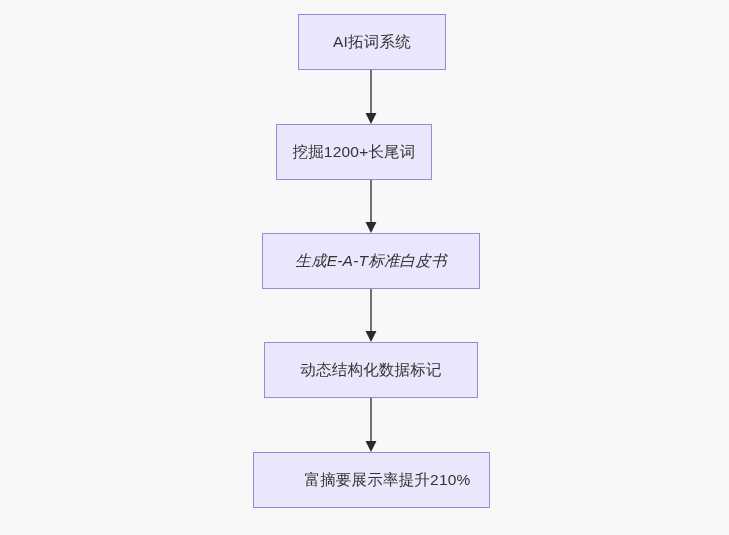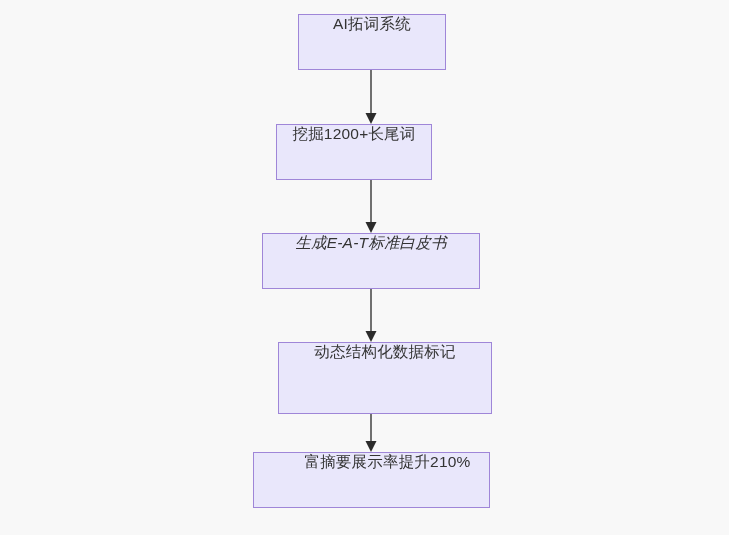--- a/index.html
+++ b/index.html
@@ -18,21 +18,21 @@
     position: relative;
     width: 729px;
     height: 535px;
   }
   .node {
     position: absolute;
     box-sizing: border-box;
     background: #e9e7fb;
     border: 1.6px solid #9f86d8;
     display: flex;
-    align-items: flex-start;
+    align-items: center;
     justify-content: center;
   }
   .node-label {
     font-size: 15.5px;
     color: #333333;
     line-height: 1.2;
     letter-spacing: 0.2px;
     white-space: nowrap;
     text-align: center;
   }
@@ -83,21 +83,21 @@
   </div>
 
   <div class="node" style="left:276px; top:124px; width:156px; height:56px;">
     <span class="node-label">挖掘1200+长尾词</span>
   </div>
 
   <div class="node" style="left:262px; top:233px; width:218px; height:56px;font-style:italic;">
     <span class="node-label">生成E-A-T标准白皮书</span>
   </div>
 
-  <div class="node" style="left:278px; top:342px; width:214px; height:72px;">
+  <div class="node" style="left:264px; top:342px; width:214px; height:56px;">
     <span class="node-label">动态结构化数据标记</span>
   </div>
 
   <div class="node" style="left:253px; top:452px; width:237px; height:56px;padding-left:32px;">
     <span class="node-label">富摘要展示率提升210%</span>
   </div>
 
 </div>
 
 </body></html>

